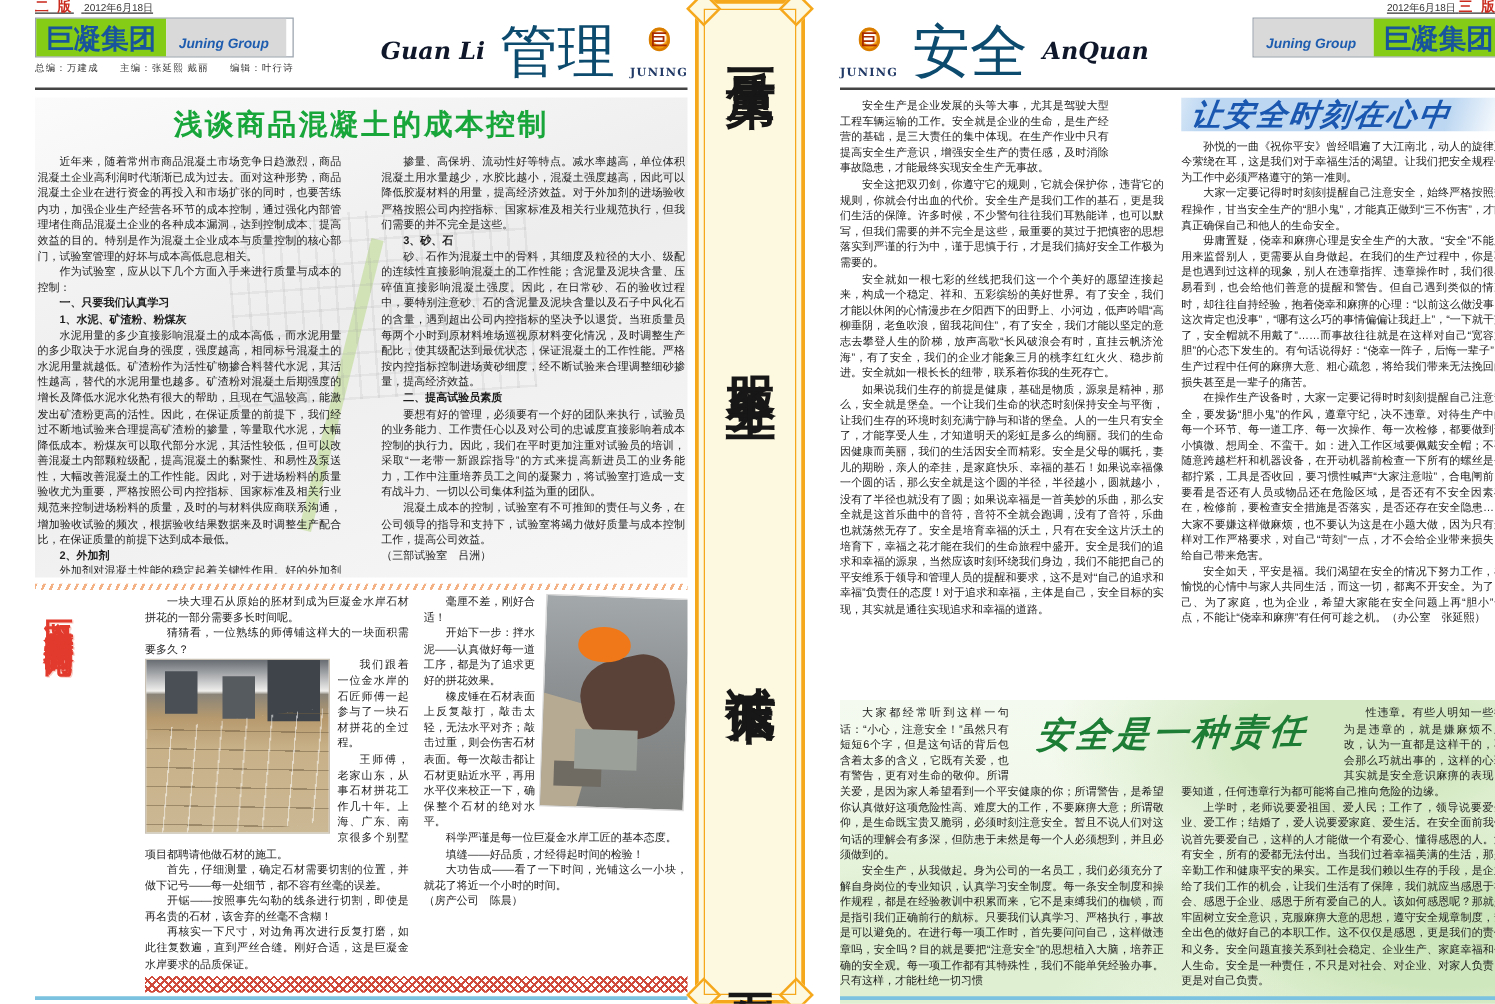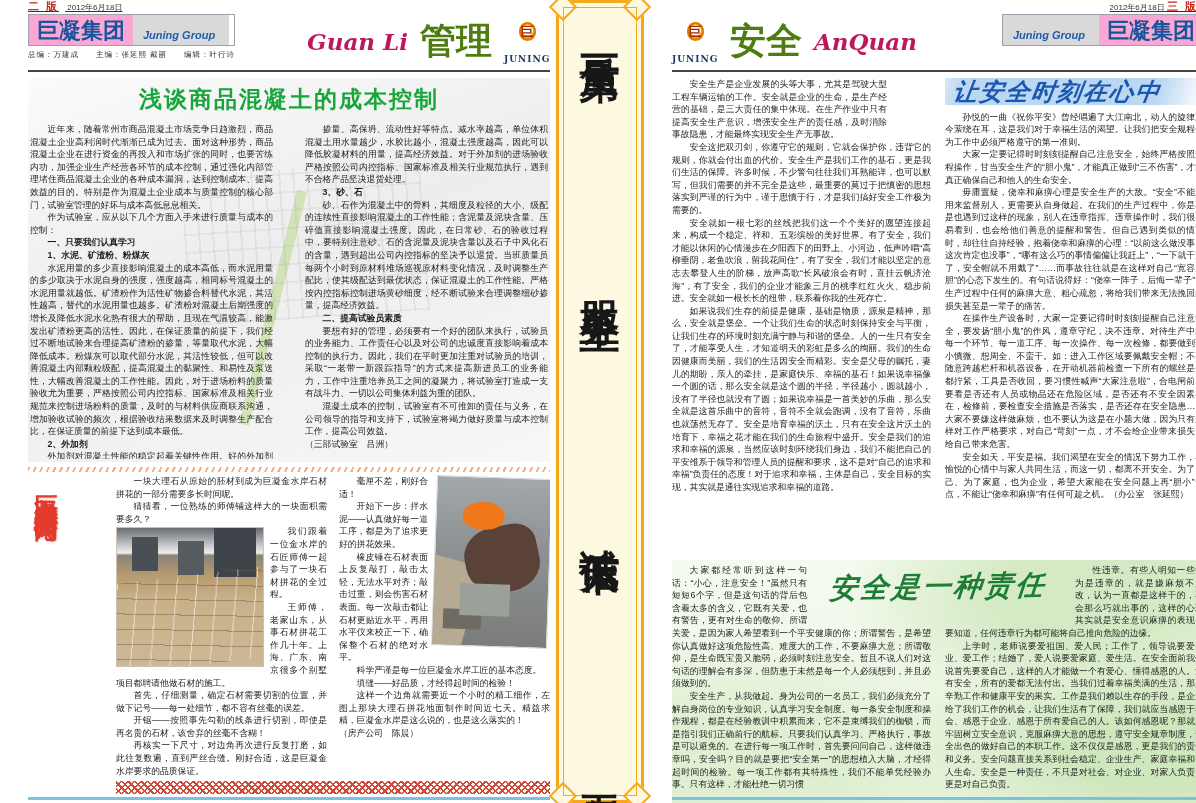--- a/index.html
+++ b/index.html
@@ -10,27 +10,27 @@
   #right-page{left:672px;width:532px;}
 
   
   .topline{font-size:8px;color:#333;height:12px;line-height:12px;text-decoration:underline;}
   .pg-red{color:#c92a1d;font-weight:bold;font-size:11px;letter-spacing:2px;margin-right:6px;}
   .tl-right{text-align:right;}
 
   
   .mast{display:flex;justify-content:space-between;align-items:flex-start;margin-top:2px;}
   .group-strip{display:flex;border:1px solid #9aa3ad;height:30px;align-items:stretch;}
-  .group-cn{font-size:22px;font-weight:900;color:#17549c;padding:2px 8px;background:#f9a8d4;line-height:28px;font-family:Liberation Serif, serif;}
+  .group-cn{font-size:22px;font-weight:900;color:#17549c;padding:2px 8px;background:#84cc16;line-height:28px;font-family:Liberation Serif, serif;}
   .group-en{background:#d9d9d9;color:#1d5cae;font-weight:bold;font-size:11px;padding:14px 14px 0 10px;font-style:italic;}
   .editors{font-size:7.5px;color:#333;margin-top:4px;letter-spacing:1px;}
   .mast-right{display:flex;align-items:center;gap:12px;margin-top:2px;}
   .pinyin{font-family:"DejaVu Serif","Liberation Serif",serif;font-style:italic;font-weight:bold;
-          color:#be185d;font-size:23px;}
-  .section-cn{font-size:36px;font-weight:700;color:#4d7c0f;line-height:38px;}
+          color:#0f172a;font-size:19px;}
+  .section-cn{font-size:46px;font-weight:400;color:#0c4a6e;line-height:38px;}
   .logo{width:46px;text-align:center;}
   .logo-disc{width:32px;height:32px;border-radius:50%;margin:0 auto;position:relative;
              background:radial-gradient(circle at 50% 42%,#ffffff 0 5px,#f59d0e 6px);
              border:2px solid #d87d00;color:#a82a00;font-weight:bold;line-height:32px;font-size:13px;}
   .logo-name{font-family:"DejaVu Serif","Liberation Serif",serif;font-size:9px;letter-spacing:1px;
              color:#223a66;font-weight:bold;}
   .mast-rule{border:none;border-top:2px solid #444;margin:4px 0 0;}
 
   
   .col p{margin:0;text-indent:2em;text-align:justify;}
@@ -159,21 +159,21 @@
       <div class="col">
         <p>近年来，随着常州市商品混凝土市场竞争日趋激烈，商品混凝土企业高利润时代渐渐已成为过去。面对这种形势，商品混凝土企业在进行资金的再投入和市场扩张的同时，也要苦练内功，加强企业生产经营各环节的成本控制，通过强化内部管理堵住商品混凝土企业的各种成本漏洞，达到控制成本、提高效益的目的。特别是作为混凝土企业成本与质量控制的核心部门，试验室管理的好坏与成本高低息息相关。</p>
         <p>作为试验室，应从以下几个方面入手来进行质量与成本的控制：</p>
         <p class="h">一、只要我们认真学习</p>
         <p class="h">1、水泥、矿渣粉、粉煤灰</p>
         <p>水泥用量的多少直接影响混凝土的成本高低，而水泥用量的多少取决于水泥自身的强度，强度越高，相同标号混凝土的水泥用量就越低。矿渣粉作为活性矿物掺合料替代水泥，其活性越高，替代的水泥用量也越多。矿渣粉对混凝土后期强度的增长及降低水泥水化热有很大的帮助，且现在气温较高，能激发出矿渣粉更高的活性。因此，在保证质量的前提下，我们经过不断地试验来合理提高矿渣粉的掺量，等量取代水泥，大幅降低成本。粉煤灰可以取代部分水泥，其活性较低，但可以改善混凝土内部颗粒级配，提高混凝土的黏聚性、和易性及泵送性，大幅改善混凝土的工作性能。因此，对于进场粉料的质量验收尤为重要，严格按照公司内控指标、国家标准及相关行业规范来控制进场粉料的质量，及时的与材料供应商联系沟通，增加验收试验的频次，根据验收结果数据来及时调整生产配合比，在保证质量的前提下达到成本最低。</p>
         <p class="h">2、外加剂</p>
         <p>外加剂对混凝土性能的稳定起着关键性作用。好的外加剂应具有较高的减水率，对砂、石、水泥具有良好的适应性，在混凝土上表现为低</p>
       </div>
       <div class="col">
-        <p>掺量、高保坍、流动性好等特点。减水率越高，单位体积混凝土用水量越少，水胶比越小，混凝土强度越高，因此可以降低胶凝材料的用量，提高经济效益。对于外加剂的进场验收严格按照公司内控指标、国家标准及相关行业规范执行，遇到不合格产品坚决退货处理。</p>
+        <p>掺量、高保坍、流动性好等特点。减水率越高，单位体积混凝土用水量越少，水胶比越小，混凝土强度越高，因此可以降低胶凝材料的用量，提高经济效益。对于外加剂的进场验收严格按照公司内控指标、国家标准及相关行业规范执行，但我们需要的并不完全是这些。</p>
         <p class="h">3、砂、石</p>
         <p>砂、石作为混凝土中的骨料，其细度及粒径的大小、级配的连续性直接影响混凝土的工作性能；含泥量及泥块含量、压碎值直接影响混凝土强度。因此，在日常砂、石的验收过程中，要特别注意砂、石的含泥量及泥块含量以及石子中风化石的含量，遇到超出公司内控指标的坚决予以退货。当班质量员每两个小时到原材料堆场巡视原材料变化情况，及时调整生产配比，使其级配达到最优状态，保证混凝土的工作性能。严格按内控指标控制进场黄砂细度，经不断试验来合理调整细砂掺量，提高经济效益。</p>
         <p class="h">二、提高试验员素质</p>
         <p>要想有好的管理，必须要有一个好的团队来执行，试验员的业务能力、工作责任心以及对公司的忠诚度直接影响着成本控制的执行力。因此，我们在平时更加注重对试验员的培训，采取“一老带一新跟踪指导”的方式来提高新进员工的业务能力，工作中注重培养员工之间的凝聚力，将试验室打造成一支有战斗力、一切以公司集体利益为重的团队。</p>
         <p>混凝土成本的控制，试验室有不可推卸的责任与义务，在公司领导的指导和支持下，试验室将竭力做好质量与成本控制工作，提高公司效益。</p>
         <p class="sig">（三部试验室　吕洲）</p>
       </div>
     </div>
   </div>
 
@@ -198,21 +198,21 @@
           <div class="pm-edge"></div>
           <div class="pm-jacket"></div>
           <div class="pm-helmet"></div>
           <div class="pm-stone"></div>
         </div>
         <p>毫厘不差，刚好合适！</p>
         <p>开始下一步：拌水泥——认真做好每一道工序，都是为了追求更好的拼花效果。</p>
         <p>橡皮锤在石材表面上反复敲打，敲击太轻，无法水平对齐；敲击过重，则会伤害石材表面。每一次敲击都让石材更贴近水平，再用水平仪来校正一下，确保整个石材的绝对水平。</p>
         <p>科学严谨是每一位巨凝金水岸工匠的基本态度。</p>
         <p>填缝——好品质，才经得起时间的检验！</p>
-        <p>这样一个边角就需要近一个小时的精工细作，左图上那块大理石拼花地面制作时间近七天。精益求精，巨凝金水岸是这么说的，也是这么落实的！</p>
+        <p>大功告成——看了一下时间，光铺这么一小块，就花了将近一个小时的时间。</p>
         <p class="sig">（房产公司　陈晨）</p>
       </div>
     </div>
     <div class="lattice"></div>
   </div>
 
   <div class="bottomline"></div>
 </div>
 
 <div id="banner">
@@ -269,21 +269,21 @@
         <p>安全如天，平安是福。我们渴望在安全的情况下努力工作，在愉悦的心情中与家人共同生活，而这一切，都离不开安全。为了自己、为了家庭，也为企业，希望大家能在安全问题上再“胆小”一点，不能让“侥幸和麻痹”有任何可趁之机。（办公室　张延熙）</p>
       </div>
     </div>
   </div>
 
   <div id="duty">
     <div class="script-green">安全是一种责任</div>
     <div class="duty-cols">
       <div class="col">
         <p><span class="dsp-r"></span><span>大家都经常听到这样一句话：“小心，注意安全！”虽然只有短短6个字，但是这句话的背后包含着太多的含义，它既有关爱，也有警告，更有对生命的敬仰。所谓关爱，是因为家人希望看到一个平安健康的你；所谓警告，是希望你认真做好这项危险性高、难度大的工作，不要麻痹大意；所谓敬仰，是生命既宝贵又脆弱，必须时刻注意安全。暂且不说人们对这句话的理解会有多深，但防患于未然是每一个人必须想到，并且必须做到的。</span></p>
-        <p>安全生产，从我做起。身为公司的一名员工，我们必须充分了解自身岗位的专业知识，认真学习安全制度。每一条安全制度和操作规程，都是在经验教训中积累而来，它不是束缚我们的枷锁，而是指引我们正确前行的航标。只要我们认真学习、严格执行，事故是可以避免的。在进行每一项工作时，首先要问问自己，这样做违章吗，安全吗？目的就是要把“安全第一”的思想植入大脑，才经得起时间的检验。每一项工作都有其特殊性，我们不能单凭经验办事。只有这样，才能杜绝一切习惯</p>
+        <p>安全生产，从我做起。身为公司的一名员工，我们必须充分了解自身岗位的专业知识，认真学习安全制度。每一条安全制度和操作规程，都是在经验教训中积累而来，它不是束缚我们的枷锁，而是指引我们正确前行的航标。只要我们认真学习、严格执行，事故是可以避免的。在进行每一项工作时，首先要问问自己，这样做违章吗，安全吗？目的就是要把“注意安全”的思想植入大脑，培养正确的安全观。每一项工作都有其特殊性，我们不能单凭经验办事。只有这样，才能杜绝一切习惯</p>
       </div>
       <div class="col">
         <p><span class="dsp-l"></span><span>性违章。有些人明知一些行为是违章的，就是嫌麻烦不愿改，认为一直都是这样干的，不会那么巧就出事的，这样的心理其实就是安全意识麻痹的表现。要知道，任何违章行为都可能将自己推向危险的边缘。</span></p>
         <p>上学时，老师说要爱祖国、爱人民；工作了，领导说要爱企业、爱工作；结婚了，爱人说要爱家庭、爱生活。在安全面前我们说首先要爱自己，这样的人才能做一个有爱心、懂得感恩的人。没有安全，所有的爱都无法付出。当我们过着幸福美满的生活，那是辛勤工作和健康平安的果实。工作是我们赖以生存的手段，是企业给了我们工作的机会，让我们生活有了保障，我们就应当感恩于社会、感恩于企业、感恩于所有爱自己的人。该如何感恩呢？那就是牢固树立安全意识，克服麻痹大意的思想，遵守安全规章制度，安全出色的做好自己的本职工作。这不仅仅是感恩，更是我们的责任和义务。安全问题直接关系到社会稳定、企业生产、家庭幸福和个人生命。安全是一种责任，不只是对社会、对企业、对家人负责，更是对自己负责。</p>
       </div>
     </div>
   </div>
 
   <div class="bottomline"></div>
 </div>

